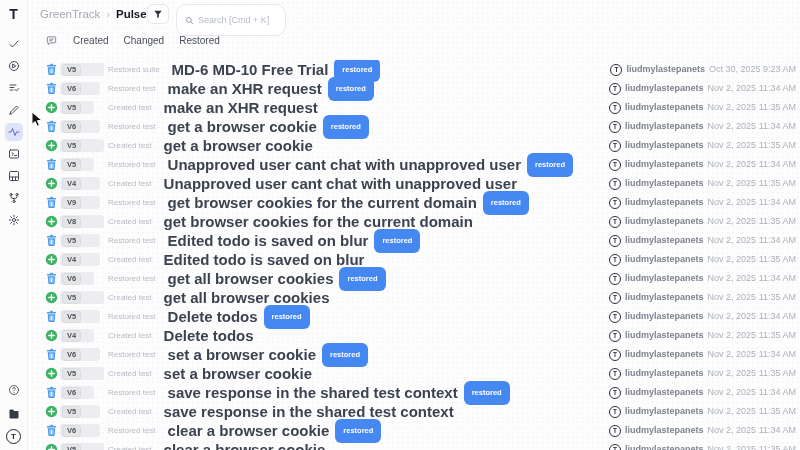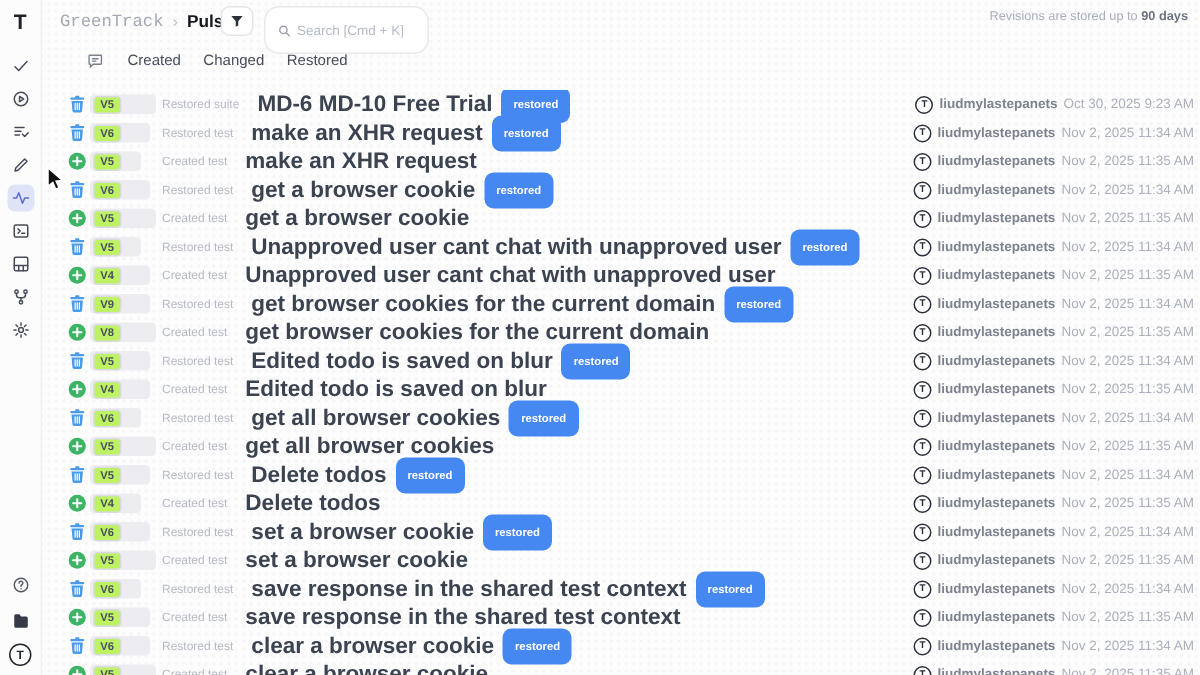--- a/index.html
+++ b/index.html
@@ -26,54 +26,54 @@
   .side-bottom { margin-top:auto; margin-bottom:6px; display:flex; flex-direction:column;
     gap:6px; align-items:center; }
   .side-bottom .nav-item { color:#555c68; }
   .side-avatar { width:15px; height:15px; border-radius:50%; border:1.5px solid #22262f;
     display:flex; align-items:center; justify-content:center;
     font-size:8px; font-weight:bold; color:#22262f; }
 
   
   .breadcrumb { position:absolute; left:40px; top:8px; display:flex; align-items:center;
     gap:6px; font-size:11.5px; }
-  .crumb-project { color:#a4aab4;font-family:Liberation Mono, monospace; }
+  .crumb-project { color:#a4aab4; }
   .crumb-sep { color:#b9bfc8; font-size:11px; }
   .crumb-page { color:#14181f; font-weight:bold; }
   .filter-btn { position:absolute; left:147px; top:4px; width:22px; height:20px;
     border:1px solid #e4e6ea; border-radius:6px; background:#fff;
     display:flex; align-items:center; justify-content:center; cursor:pointer; }
   .searchbox { position:absolute; left:176px; top:4px; width:110px; height:32px;
     border:1px solid #e7e9ed; border-radius:10px; background:#fff;
     display:flex; align-items:center; gap:4px; padding:0 8px; }
   .searchbox input { border:0; outline:0; background:transparent; width:100%;
     font-family:"Liberation Sans", sans-serif; font-size:9px; color:#767d88; }
   .searchbox input::placeholder { color:#b5bbc5; }
   .info { position:absolute; right:8px; top:4px; font-size:8.5px; line-height:13px;
     color:#a8aeb8; text-align:left; }
   .info b { color:#6d7381; }
 
   
-  .tabbar { position:absolute; left:58px; top:35px; display:flex; align-items:flex-start;
+  .tabbar { position:absolute; left:46px; top:35px; display:flex; align-items:flex-start;
     font-size:10px; color:#474e5a; }
   .tab-icon { color:#7a828e; margin-right:16px; display:flex; }
   .tab { margin-right:15px; cursor:pointer; }
 
   
   .list { position:absolute; left:28px; right:0; top:60px; bottom:0; overflow:hidden; }
   .row { height:19px; display:flex; align-items:center; padding-left:17px; padding-right:4px; }
   .aicon { width:13px; height:13px; flex:none; display:flex; }
   .verslot { position:relative; flex:none; width:42px; height:13px; margin-left:4px;
     display:flex; align-items:center; }
   .skel { position:absolute; left:-2px; top:0; width:40px; height:13px;
     background:#ededf1; border-radius:3px; }
   .row:nth-child(3n) .skel { width:34px; }
   .row:nth-child(4n+1) .skel { width:44px; }
   .vbadge { position:relative; z-index:1; min-width:19px; height:12px; padding:0 3px;
-    background:#bef264; border:1px solid #d8dce2; border-radius:3px;
+    background:#e5e5e5; border:1px solid #d8dce2; border-radius:3px;
     font-size:7.5px; font-weight:bold; color:#4a515e;
     display:flex; align-items:center; justify-content:center; }
   .alabel { margin-left:4px; font-size:8px; color:#b6bac3; white-space:nowrap; flex:none; }
   .atitle { margin-left:12px; font-size:15px; font-weight:bold; color:#3a московsk;#414a; white-space:nowrap; flex:none; color:#3b4350; cursor:pointer; }
   .pill { margin-left:6px; height:11px; padding:12px 8px; border-radius:6px;
     background:#4688f1; color:#fff; font-size:7.5px; font-weight:bold;
     display:flex; align-items:center; flex:none; }
   .rblock { margin-left:auto; display:flex; align-items:flex-start; gap:4px; flex:none; }
   .mini-av { width:12px; height:12px; border-radius:50%; border:1.2px solid #2a2f3a;
     background:#fff; display:flex; align-items:center; justify-content:center;
@@ -201,21 +201,20 @@
   <span>
     <svg width="9" height="9" viewBox="0 0 24 24" fill="none" stroke="#9aa1ac" stroke-width="2.5">
         <circle cx="10.5" cy="10.5" r="6.5"></circle>
         <path d="M15.5 15.5 21 21" stroke-linecap="round"></path>
       </svg>
   </span>
   <input placeholder="Search [Cmd + K]" style="">
 </div>
 
 <div class="info">
-  <div><span>Revisions are stored up to </span><b>90 days</b></div>
 </div>
 
 <div class="tabbar">
   <span class="tab-icon">
     <svg width="11" height="11" viewBox="0 0 24 24" fill="none" stroke="currentColor" stroke-width="2">
         <path d="M4 4h16a1 1 0 0 1 1 1v11a1 1 0 0 1-1 1H9l-4 4v-4H4a1 1 0 0 1-1-1V5a1 1 0 0 1 1-1z"></path>
         <path d="M8 9h8M8 12.5h5" stroke-linecap="round"></path>
       </svg>
   </span>
   <span class="tab">Created</span>

